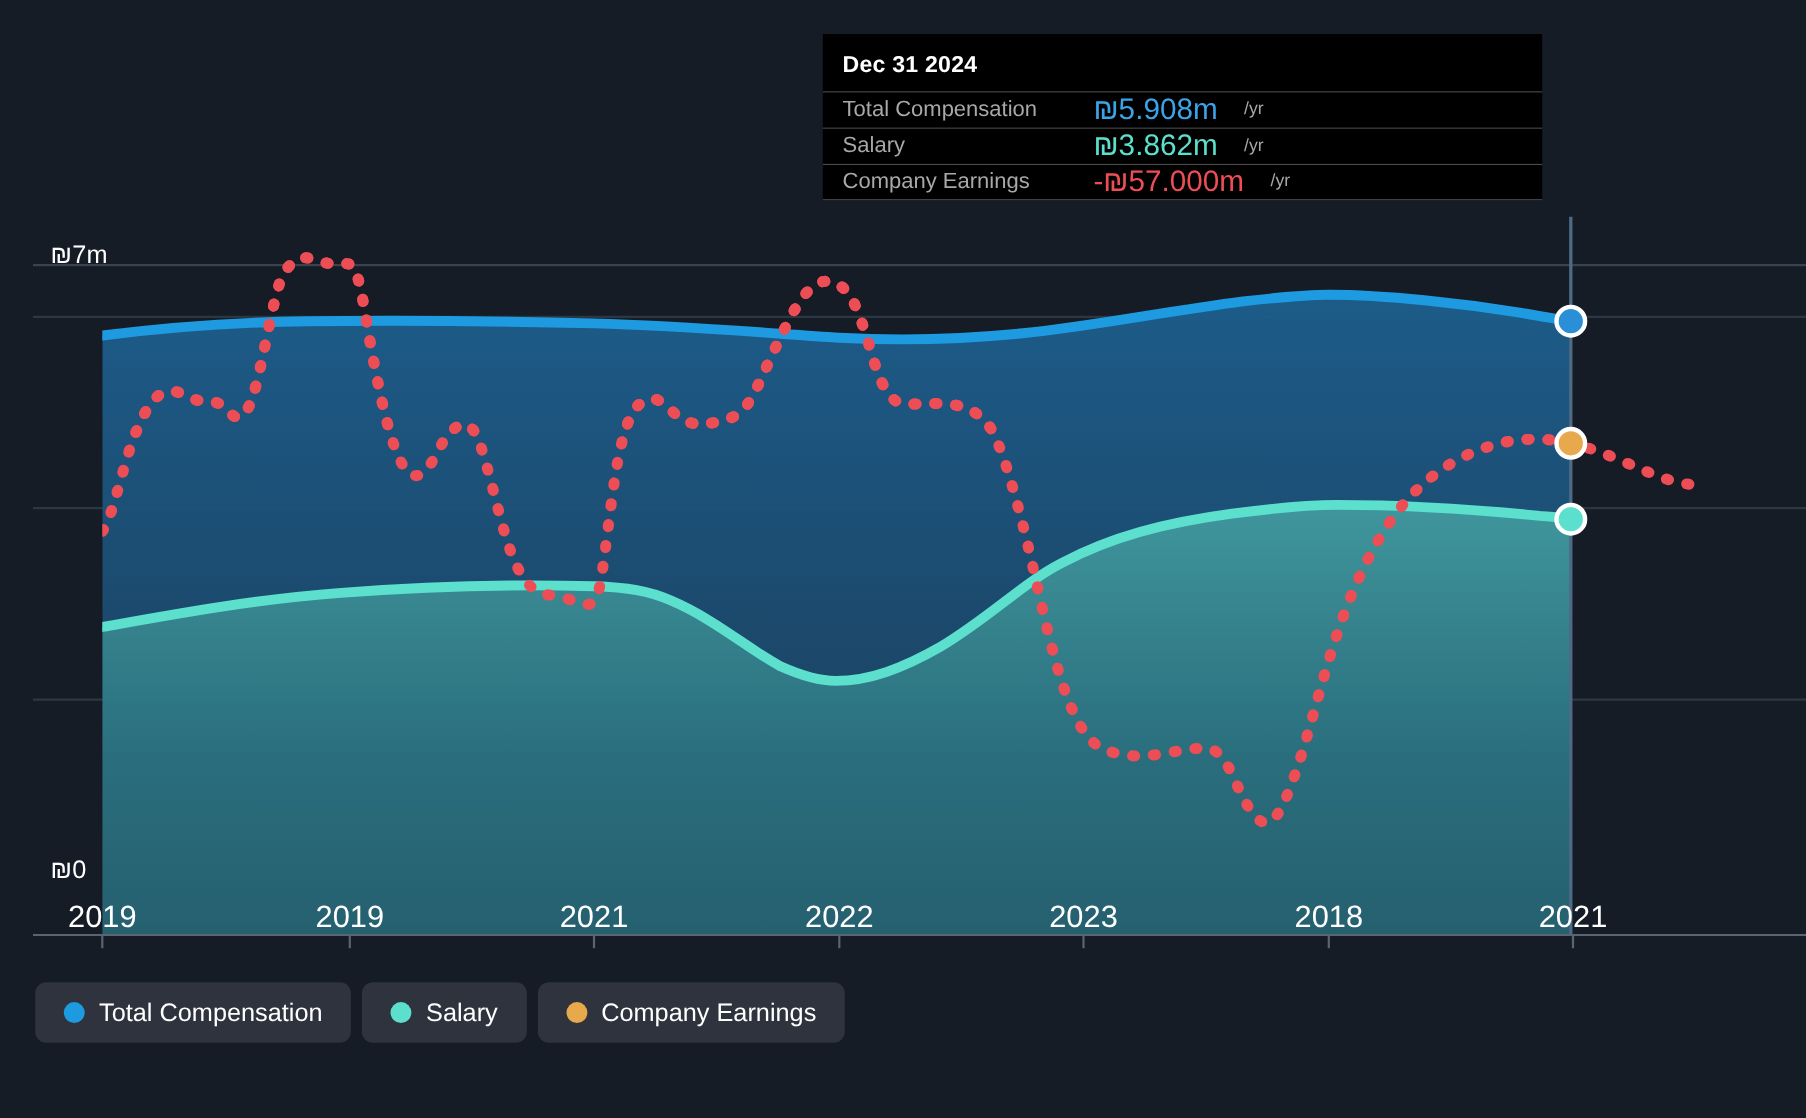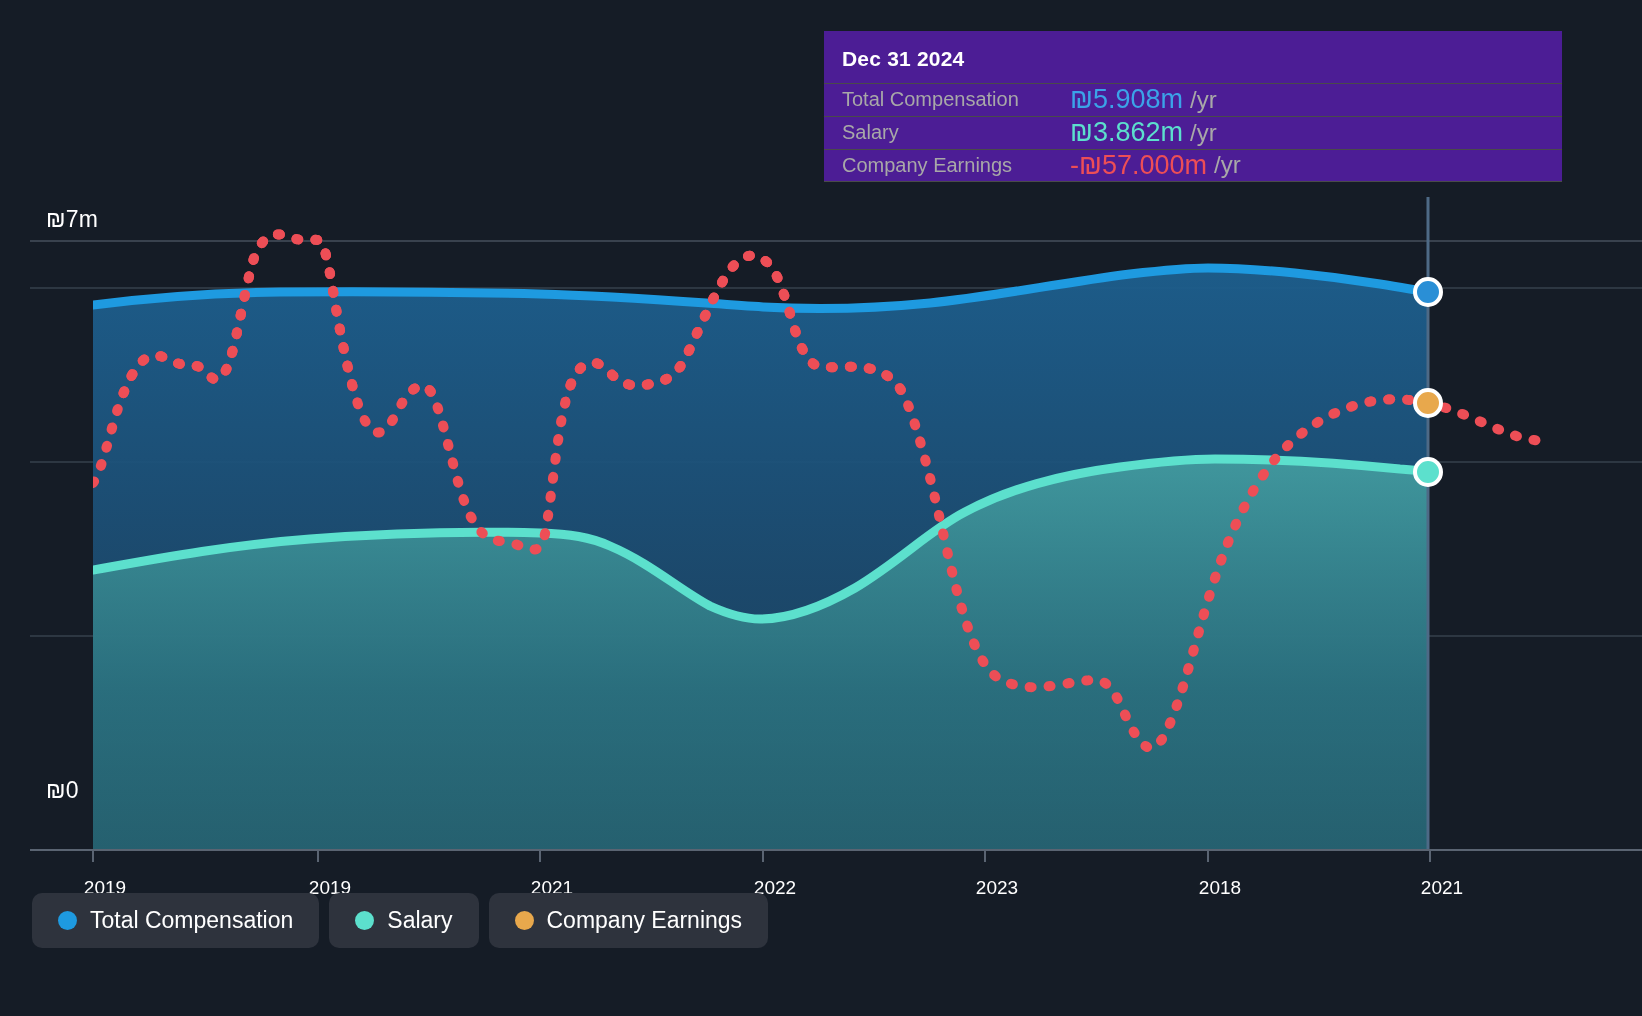--- a/index.html
+++ b/index.html
@@ -7,36 +7,36 @@
        font-family:"Liberation Sans","DejaVu Sans",sans-serif;-webkit-font-smoothing:antialiased;}
 
   #root{position:absolute;inset:0;background:#151c26;}
 
   
   .plot{position:absolute;left:0;top:0;width:1642px;height:870px;}
   .plot svg{display:block;}
 
   
   .ylab{position:absolute;color:#ffffff;font-size:23px;letter-spacing:.2px;white-space:nowrap;}
-  #ylab-top{left:46px;top:206px;}
+  #ylab-top{left:46px;top:218px;}
   #ylab-bot{left:46px;top:777px;}
 
-  .xlab{position:absolute;top:877px;color:#ffffff;font-size:19px;
-        transform:translateX(-50%);white-space:nowrap;margin-left:12px;}
-
-  
-  .tooltip{position:absolute;left:824px;top:31px;width:738px;background:#4c1d95;
+  .xlab{position:absolute;top:818px;color:#ffffff;font-size:28px;
+        transform:translateX(-50%);white-space:nowrap;}
+
+  
+  .tooltip{position:absolute;left:748px;top:31px;width:654px;background:#000000;
            padding:0;box-sizing:border-box;}
   .tt-title{color:#ffffff;font-size:21px;padding:16px 18px 12px 18px;font-weight:700;letter-spacing:.2px;}
   .tt-row{display:flex;align-items:center;border-top:1px solid #4a4a4a;
           padding:6px 18px 7px 18px;box-sizing:border-box;height:33px;}
   .tt-row:last-child{border-bottom:1px solid #4a4a4a;}
   .tt-name{color:#a8a8a8;font-size:20px;width:228px;flex:0 0 228px;white-space:nowrap;}
   .tt-val{font-size:27px;white-space:nowrap;}
-  .tt-unit{color:#a8a8a8;font-size:24px;margin-left:7px;}
+  .tt-unit{color:#a8a8a8;font-size:16px;margin-left:24px;}
 
   
   .legend{position:absolute;left:32px;top:893px;display:flex;gap:10px;}
   .pill{display:flex;align-items:center;gap:13px;background:#2e333d;border-radius:10px;
         height:55px;padding:0 26px;box-sizing:border-box;cursor:pointer;}
   .pill .dot{width:19px;height:19px;border-radius:50%;flex:0 0 19px;}
   .pill .txt{color:#ffffff;font-size:23px;white-space:nowrap;}
 </style>
 </head>
 <body>

